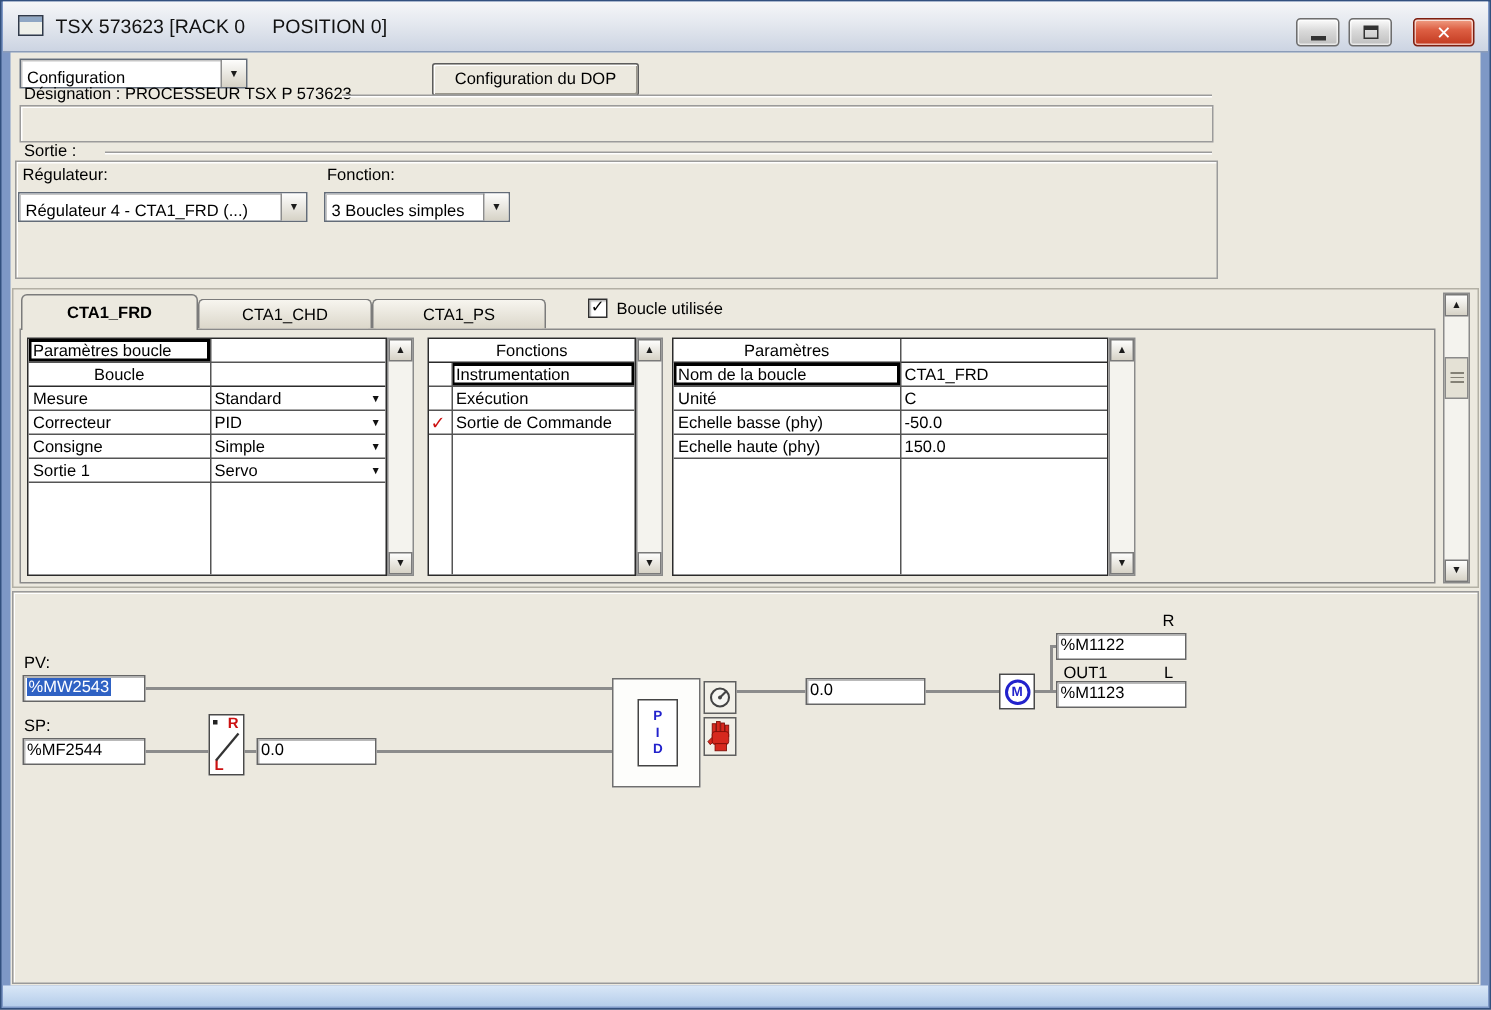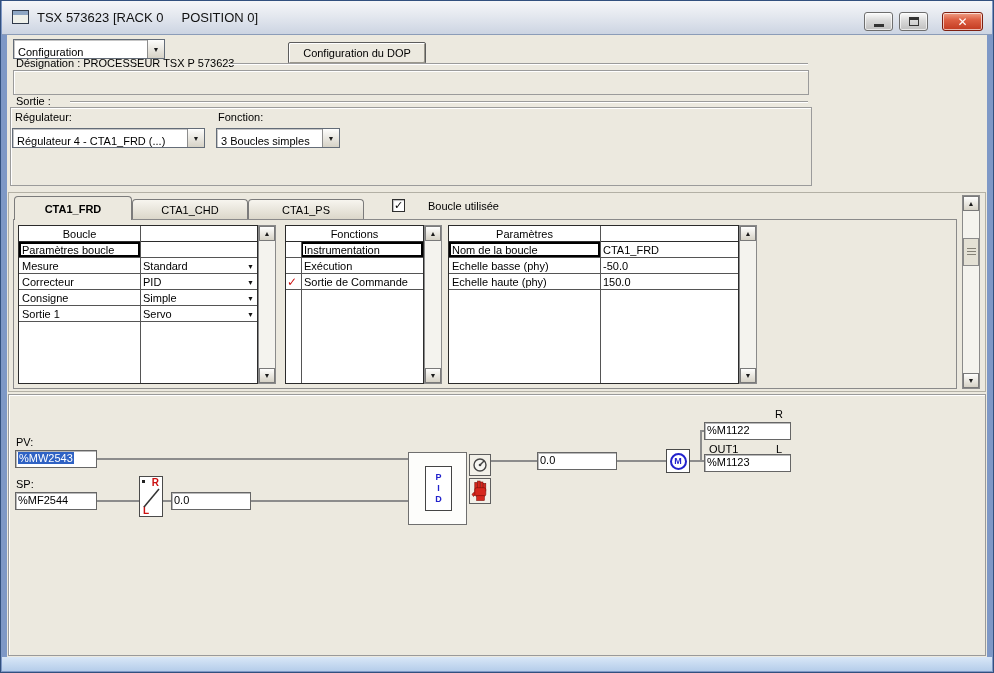--- a/index.html
+++ b/index.html
@@ -159,34 +159,34 @@
   <div class="section-mid"></div>
   <div class="tabpage"></div>
   <div class="tabs">
     <div class="tab active">CTA1_FRD</div>
     <div class="tab">CTA1_CHD</div>
     <div class="tab">CTA1_PS</div>
   </div>
   <div class="checkbox">
     <span>✓</span>
   </div>
-  <div class="lbl" style="left:428px;top:200px;z-index:5">Boucle utilisée</div>
+  <div class="lbl" style="left:411px;top:200px;z-index:5">Boucle utilisée</div>
 
   <div class="dtable" style="left:18px;top:225px;width:240px;height:159px">
     <div class="vsep" style="left:121px"></div>
+    <div class="dt-row">
+      <div class="dt-cell sel" style="width:121px">
+        <span class="v">Paramètres boucle</span>
+      </div>
+      <div class="dt-cell" style="flex:1">
+        <span class="v"></span>
+      </div>
+    </div>
     <div class="dt-row hdr">
       <div class="dt-cell hcen" style="width:121px">Boucle</div>
-    </div>
-    <div class="dt-row">
-      <div class="dt-cell sel" style="width:121px">
-        <span class="v">Paramètres boucle</span>
-      </div>
-      <div class="dt-cell" style="flex:1">
-        <span class="v"></span>
-      </div>
     </div>
     <div class="dt-row">
       <div class="dt-cell" style="width:121px">
         <span class="v">Mesure</span>
       </div>
       <div class="dt-cell" style="flex:1">
         <span class="v">Standard</span>
         <span class="dd">▼</span>
       </div>
     </div>
@@ -268,20 +268,28 @@
     <div class="vsep" style="left:151px"></div>
     <div class="dt-row hdr">
       <div class="dt-cell hcen" style="width:151px">Paramètres</div>
     </div>
     <div class="dt-row">
       <div class="dt-cell sel" style="width:151px">
         <span class="v">Nom de la boucle</span>
       </div>
       <div class="dt-cell" style="flex:1">
         <span class="v">CTA1_FRD</span>
+      </div>
+    </div>
+    <div class="dt-row">
+      <div class="dt-cell" style="width:151px">
+        <span class="v">Unité</span>
+      </div>
+      <div class="dt-cell" style="flex:1">
+        <span class="v">C</span>
       </div>
     </div>
     <div class="dt-row">
       <div class="dt-cell" style="width:151px">
         <span class="v">Echelle basse (phy)</span>
       </div>
       <div class="dt-cell" style="flex:1">
         <span class="v">-50.0</span>
       </div>
     </div>

